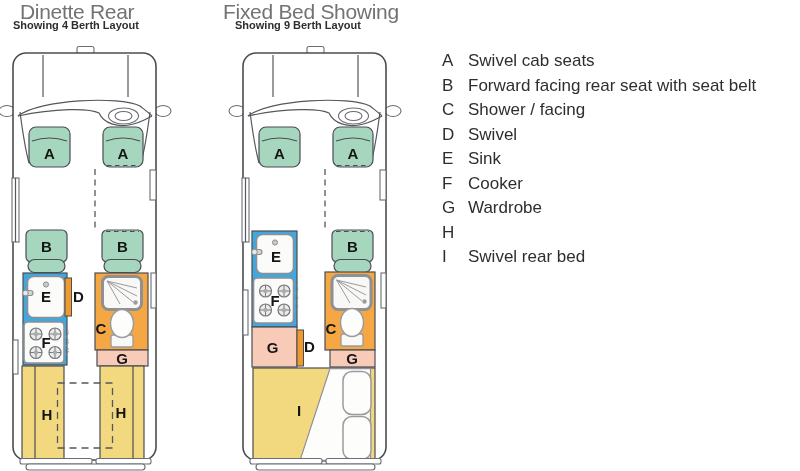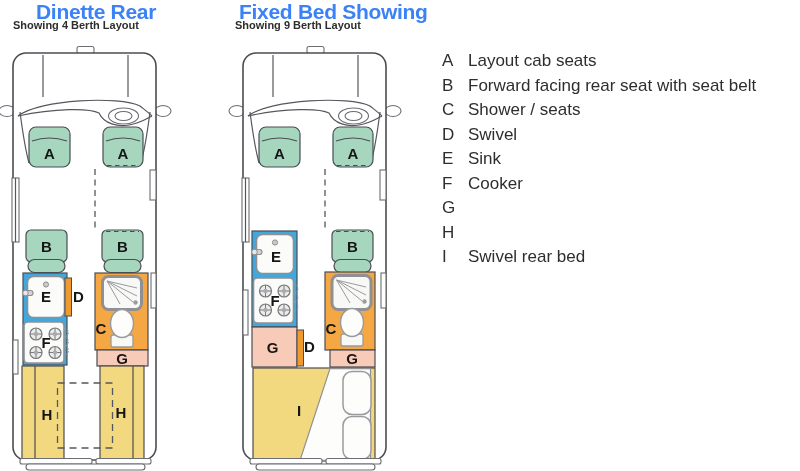--- a/index.html
+++ b/index.html
@@ -1,19 +1,19 @@
 <!DOCTYPE html>
 <html><head>
 <meta charset="utf-8">
 <style>
   html,body{margin:0;padding:0;background:#fff;}
   body{width:800px;height:471px;position:relative;overflow:hidden;
        font-family:"Liberation Sans", sans-serif;}
   .abs{position:absolute;}
-  .plan-title{font-size:21px;font-weight:bold;color:#3b82f6;letter-spacing:-0.3px;white-space:nowrap;margin-left:16px;}
+  .plan-title{font-size:21px;font-weight:normal;color:#737373;letter-spacing:-0.3px;white-space:nowrap;}
   .plan-subtitle{font-size:11px;font-weight:bold;color:#2e2e2e;white-space:nowrap;}
   #legend{left:442px;top:49px;font-size:17px;color:#2e2e2e;}
   .legend-row{display:flex;height:24.5px;line-height:24.5px;align-items:center;}
   .legend-letter{width:26px;flex:0 0 26px;}
   .legend-label{white-space:nowrap;}
   svg{position:absolute;left:0;top:0;}
   .body-shell{fill:#fff;stroke:#4b4d52;stroke-width:1.6;}
   .chassis{fill:none;stroke:#55575c;stroke-width:1.2;}
   .trim{fill:#fff;stroke:#6b6d72;stroke-width:1.1;}
   .zone{stroke:#4b4d52;stroke-width:1.2;}
@@ -29,44 +29,45 @@
 <body>
 
 <div class="abs plan-title" style="left:20px;top:0px;">Dinette Rear</div>
 <div class="abs plan-subtitle" style="left:13px;top:19px;">Showing 4 Berth Layout</div>
 <div class="abs plan-title" style="left:223px;top:0px;">Fixed Bed Showing</div>
 <div class="abs plan-subtitle" style="left:235px;top:19px;">Showing 9 Berth Layout</div>
 
 <div id="legend" class="abs">
   <div class="legend-row">
       <span class="legend-letter">A</span>
-      <span class="legend-label">Layout cab seats</span>
+      <span class="legend-label">Swivel cab seats</span>
     </div>
   <div class="legend-row">
       <span class="legend-letter">B</span>
       <span class="legend-label">Forward facing rear seat with seat belt</span>
     </div>
   <div class="legend-row">
       <span class="legend-letter">C</span>
-      <span class="legend-label">Shower / seats</span>
+      <span class="legend-label">Shower / facing</span>
     </div>
   <div class="legend-row">
       <span class="legend-letter">D</span>
       <span class="legend-label">Swivel</span>
     </div>
   <div class="legend-row">
       <span class="legend-letter">E</span>
       <span class="legend-label">Sink</span>
     </div>
   <div class="legend-row">
       <span class="legend-letter">F</span>
       <span class="legend-label">Cooker</span>
     </div>
   <div class="legend-row">
       <span class="legend-letter">G</span>
+      <span class="legend-label">Wardrobe</span>
     </div>
   <div class="legend-row">
       <span class="legend-letter">H</span>
     </div>
   <div class="legend-row">
       <span class="legend-letter">I</span>
       <span class="legend-label">Swivel rear bed</span>
     </div>
 </div>
 

